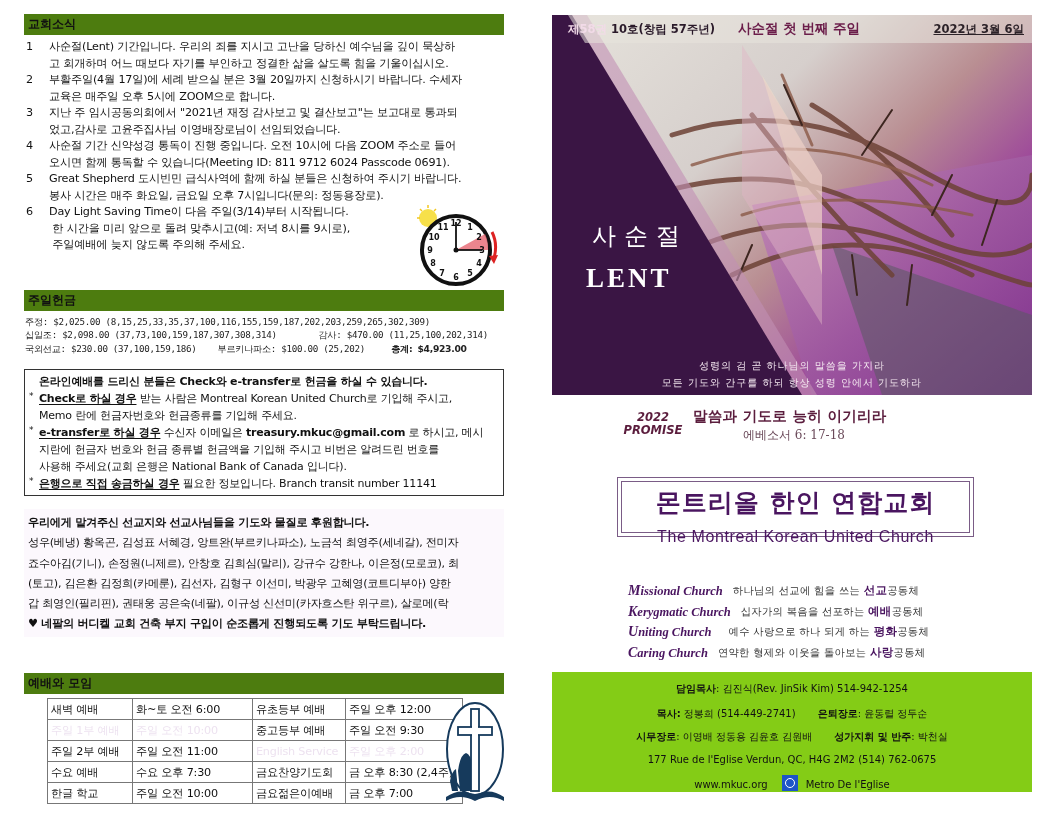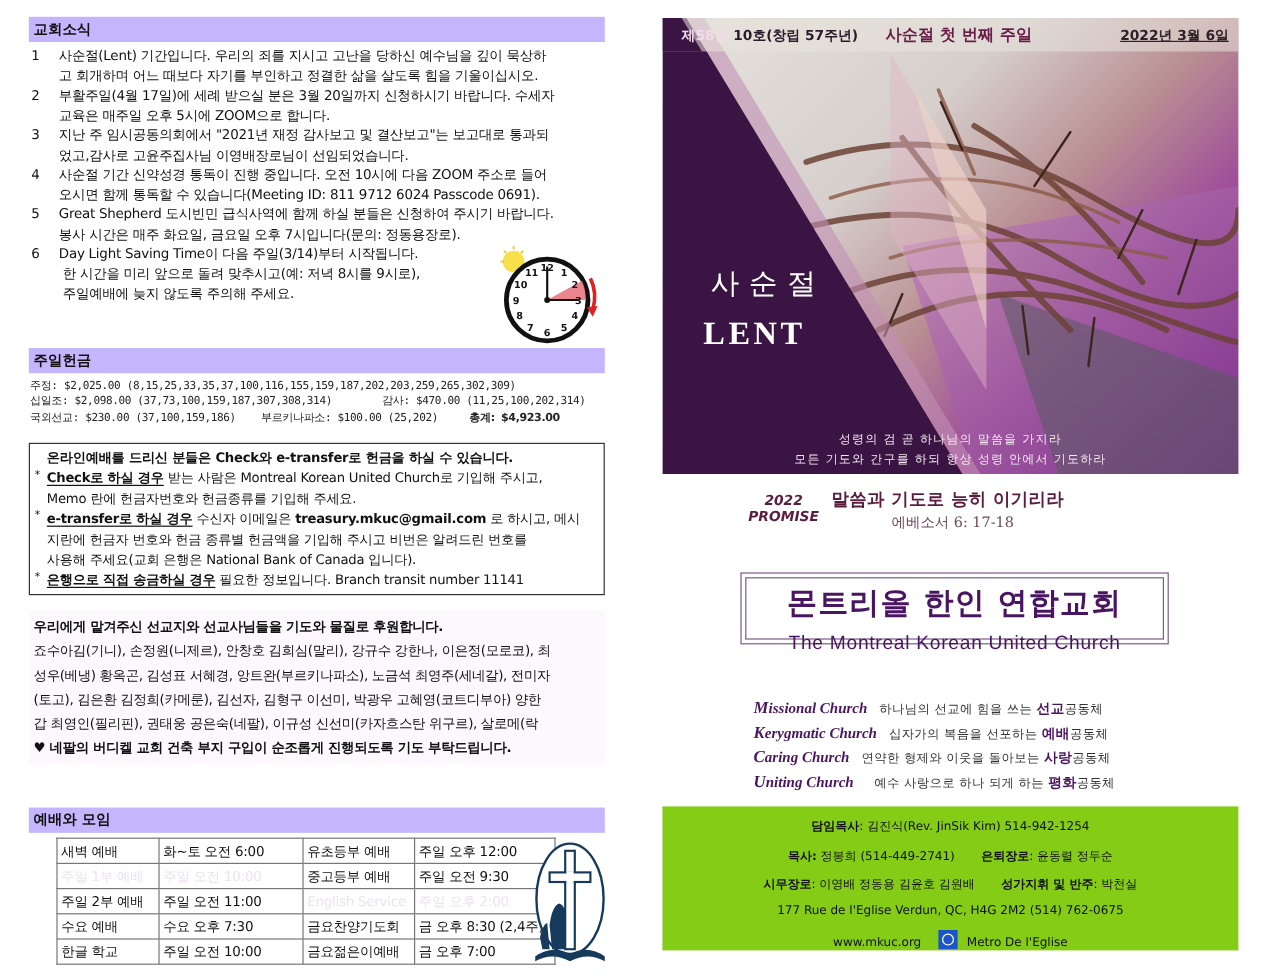--- a/index.html
+++ b/index.html
@@ -1,21 +1,21 @@
 <!DOCTYPE html>
 <html><head>
 <meta charset="utf-8">
 <style>
   * { box-sizing: border-box; margin: 0; padding: 0; }
   html, body { width: 1056px; height: 816px; background: #ffffff; overflow: hidden; }
   body { font-family: "DejaVu Sans", "Liberation Sans", sans-serif; color: #111; position: relative; }
 
   
   .left { position: absolute; left: 24px; top: 14px; width: 480px; }
-  .sec-head { background: #c4b5fd; font-weight: bold; font-size: 12px; padding: 3px 4px; height: 21px; line-height: 15px; }
+  .sec-head { background: #4d7c0f; font-weight: bold; font-size: 12px; padding: 3px 4px; height: 21px; line-height: 15px; }
   .news { margin-top: 4px; font-size: 11.2px; line-height: 16.5px; }
   .news-item { display: flex; }
   .news-item .num { width: 25px; flex: none; padding-left: 2px; }
   .news-item .txt { flex: 1; letter-spacing: -0.2px; }
   .news-item .txt span { display: block; }
   .clock { position: absolute; left: 392px; top: 190px; width: 86px; height: 86px; }
 
   .offering { position: absolute; left: 0; top: 276px; width: 480px; }
   .off-lines { font-family: "DejaVu Sans Mono", "Liberation Mono", monospace; font-size: 9.2px; line-height: 13.3px; margin-top: 4px; padding-left: 1px; letter-spacing: -0.3px; white-space: pre; color: #222; }
   .off-total { font-weight: bold; font-family: "DejaVu Sans", sans-serif; }
@@ -165,22 +165,22 @@
     <div class="row"><span class="star">*</span><u>Check로 하실 경우</u><span> 받는 사람은 Montreal Korean United Church로 기입해 주시고,</span></div>
     <div class="row"><span>Memo 란에 헌금자번호와 헌금종류를 기입해 주세요.</span></div>
     <div class="row"><span class="star">*</span><u>e-transfer로 하실 경우</u><span> 수신자 이메일은 </span><b>treasury.mkuc@gmail.com</b><span> 로 하시고, 메시</span></div>
     <div class="row"><span>지란에 헌금자 번호와 헌금 종류별 헌금액을 기입해 주시고 비번은 알려드린 번호를</span></div>
     <div class="row"><span>사용해 주세요(교회 은행은 National Bank of Canada 입니다).</span></div>
     <div class="row"><span class="star">*</span><u>은행으로 직접 송금하실 경우</u><span> 필요한 정보입니다. Branch transit number 11141</span></div>
   </div>
 
   <div class="mission">
     <div class="m-title">우리에게 맡겨주신 선교지와 선교사님들을 기도와 물질로 후원합니다.</div>
+    <div>성우(베냉) 황옥곤, 김성표 서혜경, 앙트완(부르키나파소), 노금석 최영주(세네갈), 전미자</div>
     <div>죠수아김(기니), 손정원(니제르), 안창호 김희심(말리), 강규수 강한나, 이은정(모로코), 최</div>
-    <div>성우(베냉) 황옥곤, 김성표 서혜경, 앙트완(부르키나파소), 노금석 최영주(세네갈), 전미자</div>
     <div>(토고), 김은환 김정희(카메룬), 김선자, 김형구 이선미, 박광우 고혜영(코트디부아) 양한</div>
     <div>갑 최영인(필리핀), 권태웅 공은숙(네팔), 이규성 신선미(카자흐스탄  위구르), 살로메(락</div>
     <div class="m-prayer">♥ 네팔의 버디켈 교회 건축 부지 구입이 순조롭게 진행되도록 기도 부탁드립니다.</div>
   </div>
 
   <div class="worship">
     <div class="sec-head">예배와 모임</div>
     <table class="svc">
       <tbody>
           <tr>
@@ -295,26 +295,26 @@
 <div class="vision">
   <div class="row">
       <span class="en"><span class="cap">M</span><span>issional Church</span></span>
       <span class="kr"><span>하나님의 선교에 힘을 쓰는 </span><b>선교</b><span>공동체</span></span>
     </div>
   <div class="row">
       <span class="en"><span class="cap">K</span><span>erygmatic Church</span></span>
       <span class="kr"><span>십자가의 복음을 선포하는 </span><b>예배</b><span>공동체</span></span>
     </div>
   <div class="row">
+      <span class="en"><span class="cap">U</span><span>niting Church</span></span>
+      <span class="kr" style="white-space:pre"><span>  예수 사랑으로 하나 되게 하는 </span><b>평화</b><span>공동체</span></span>
+    </div>
+  <div class="row">
       <span class="en"><span class="cap">C</span><span>aring Church</span></span>
       <span class="kr"><span>연약한 형제와 이웃을 돌아보는 </span><b>사랑</b><span>공동체</span></span>
-    </div>
-  <div class="row">
-      <span class="en"><span class="cap">U</span><span>niting Church</span></span>
-      <span class="kr" style="white-space:pre"><span>  예수 사랑으로 하나 되게 하는 </span><b>평화</b><span>공동체</span></span>
     </div>
 </div>
 
 <div class="footer">
   <div class="l f1"><b>담임목사</b><span>: 김진식(Rev. JinSik Kim)  514-942-1254</span></div>
   <div class="l f2"><b>목사:</b><span> 정봉희 (514-449-2741)</span><span class="gap"></span><b>은퇴장로</b><span>: 윤동렬 정두순</span></div>
   <div class="l f3"><b>시무장로</b><span>: 이영배 정동용 김윤호 김원배</span><span class="gap"></span><b>성가지휘 및 반주</b><span>: 박천실</span></div>
   <div class="l f4">177 Rue de l'Eglise Verdun, QC, H4G 2M2    (514) 762-0675</div>
   <div class="l f5"><span>www.mkuc.org</span><span class="metro-icon"></span><span>Metro De l'Eglise</span></div>
 </div>

